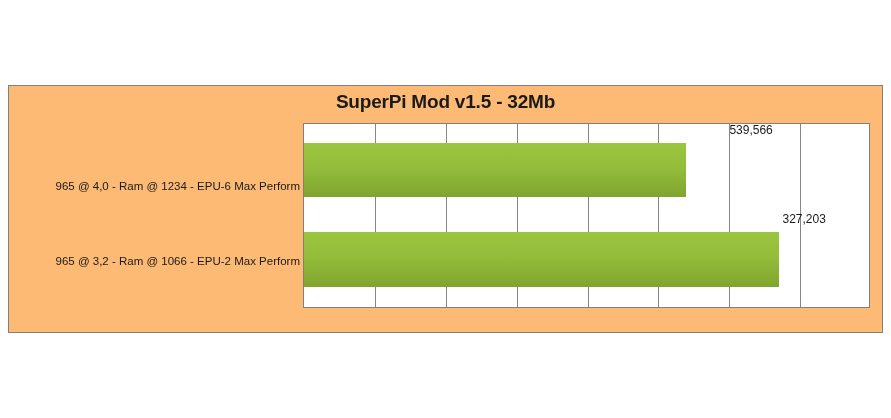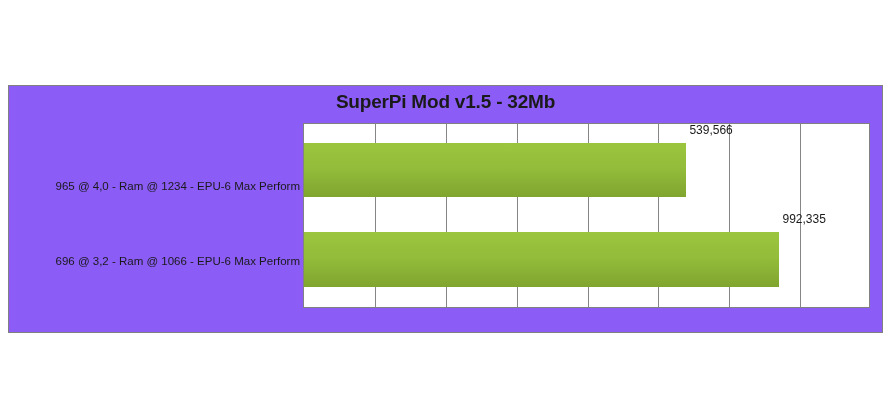--- a/index.html
+++ b/index.html
@@ -17,21 +17,21 @@
 
   
   #chart-frame {
     position: absolute;
     left: 8px;
     top: 85px;
     width: 875px;
     height: 248px;
     border: 1px solid #808080;
     box-sizing: border-box;
-    background: #8b5cf6;
+    background: #fdba74;
   }
 
   
   #chart-title {
     position: absolute;
     left: 0;
     top: 5px;
     width: 100%;
     text-align: center;
     font-size: 19px;
@@ -86,21 +86,21 @@
   #bar-0 { top: 19px;  height: 54px; }
   #bar-1 { top: 108px; height: 55px; }
 
   
   .value-label {
     position: absolute;
     font-size: 12px;
     color: #1a1a1a;
     white-space: nowrap;
   }
-  #value-label-0 { top: 37px;  }
+  #value-label-0 { top: 37px; margin-left: 40px;  }
   #value-label-1 { top: 126px; }
 
   
   #axis-title {
     position: absolute;
     left: 311px;
     top: 228px;
     font-size: 11.5px;
     font-weight: bold;
     color: #1a1a1a;
@@ -108,36 +108,36 @@
   }
 </style>
 </head>
 <body>
 
 <div id="chart-frame">
 
   <div id="chart-title">SuperPi Mod v1.5 - 32Mb</div>
 
   <div class="cat-label" id="cat-label-0">965 @ 4,0 - Ram @ 1234 - EPU-6 Max Perform</div>
-  <div class="cat-label" id="cat-label-1">696 @ 3,2 - Ram @ 1066 - EPU-6 Max Perform</div>
+  <div class="cat-label" id="cat-label-1">965 @ 3,2 - Ram @ 1066 - EPU-2 Max Perform</div>
 
   <div id="plot-area">
 
     <div id="gridlines">
       <div class="gridline" style="left: 70.875px;"></div>
       <div class="gridline" style="left: 141.75px;"></div>
       <div class="gridline" style="left: 212.625px;"></div>
       <div class="gridline" style="left: 283.5px;"></div>
       <div class="gridline" style="left: 354.375px;"></div>
       <div class="gridline" style="left: 425.25px;"></div>
       <div class="gridline" style="left: 496.125px;"></div>
     </div>
 
     <div class="bar" id="bar-0" style="width: 382.417px;"></div>
     <div class="bar" id="bar-1" style="width: 475.461px;"></div>
 
   </div>
 
   <div class="value-label" id="value-label-0" style="left: 680.417px;">539,566</div>
-  <div class="value-label" id="value-label-1" style="left: 773.461px;">992,335</div>
+  <div class="value-label" id="value-label-1" style="left: 773.461px;">327,203</div>
 
 
 </div>
 
 </body></html>

